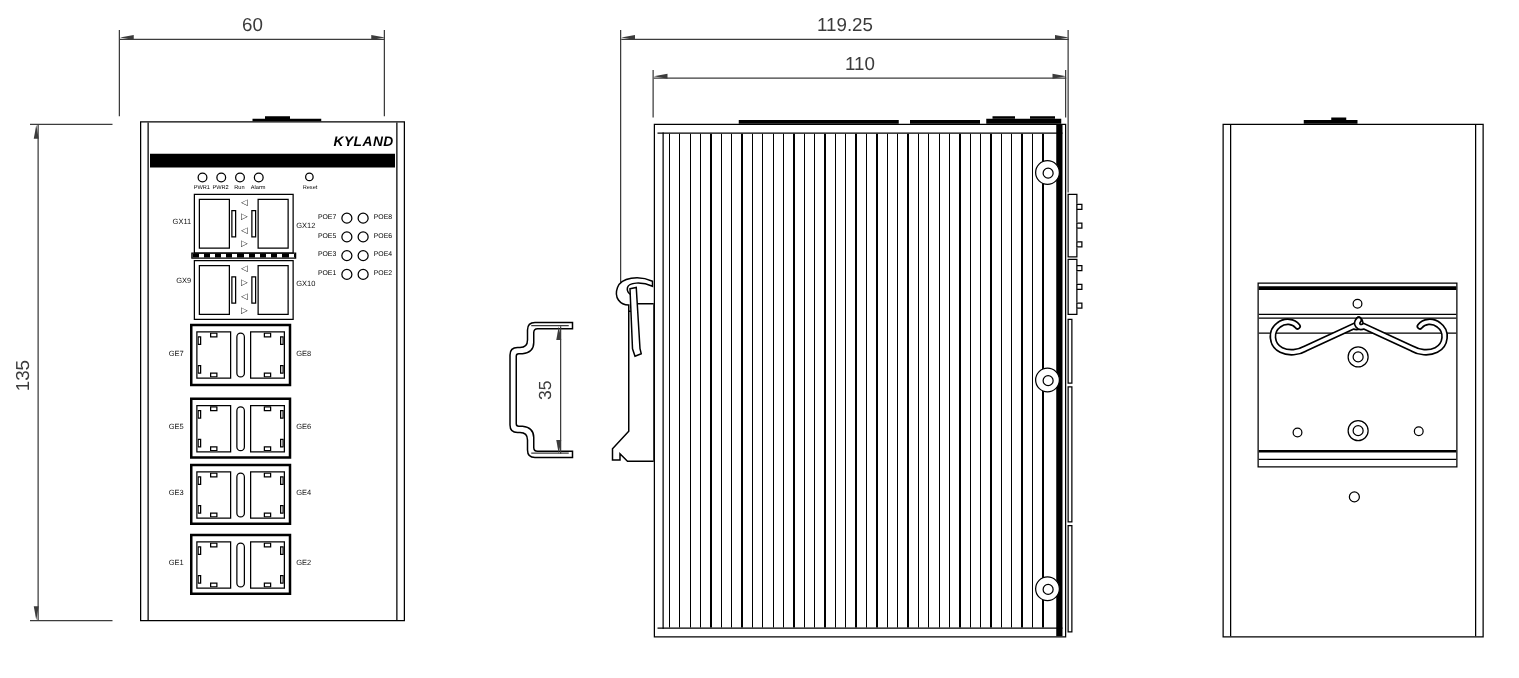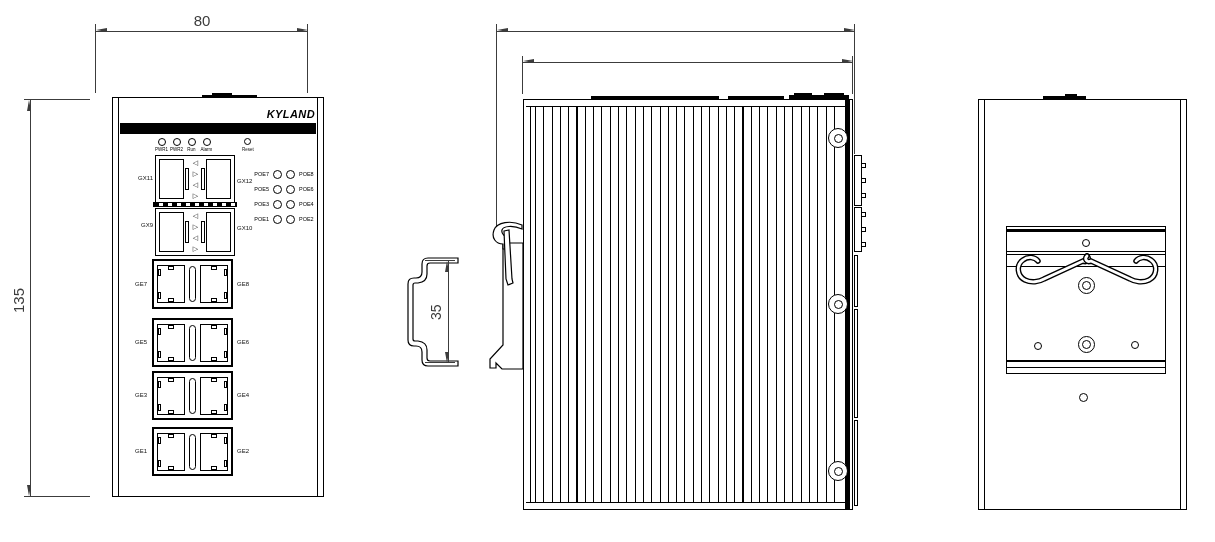--- a/index.html
+++ b/index.html
@@ -33,21 +33,21 @@
   .brand{position:absolute;right:8px;top:10px;font-size:11px;font-weight:bold;font-style:italic;letter-spacing:.4px;color:#000;}
 </style>
 </head>
 <body>
 
 <div id="canvas">
 
   <div class="dline" style="left:96px;top:31px;width:212px;height:1px;"></div>
   <div class="arrow a-left" style="left:96px;top:28px;"></div>
   <div class="arrow a-right" style="left:297px;top:28px;"></div>
-  <div class="dim-label" style="left:96px;top:13px;width:212px;">80</div>
+  <div class="dim-label" style="left:96px;top:13px;width:212px;">60</div>
   <div class="dline" style="left:95px;top:24px;width:1px;height:69px;"></div>
   <div class="dline" style="left:307px;top:24px;width:1px;height:69px;"></div>
 
   <div class="dline" style="left:30px;top:100px;width:1px;height:396px;"></div>
   <div class="arrow a-up" style="left:27px;top:100px;"></div>
   <div class="arrow a-down" style="left:27px;top:485px;"></div>
   <div class="dim-label-v" style="left:10px;top:268px;width:16px;height:64px;">135</div>
   <div class="dline" style="left:24px;top:99px;width:66px;height:1px;"></div>
   <div class="dline" style="left:24px;top:496px;width:66px;height:1px;"></div>
 
@@ -218,26 +218,28 @@
   <div class="dline" style="left:425px;top:260px;width:30px;height:1px;"></div>
   <div class="dline" style="left:425px;top:362px;width:30px;height:1px;"></div>
   <div class="dline" style="left:448px;top:261px;width:1px;height:102px;"></div>
   <div class="arrow a-up" style="left:445px;top:261px;"></div>
   <div class="arrow a-down" style="left:445px;top:352px;"></div>
   <div class="dim-label-v" style="left:428px;top:288px;width:16px;height:48px;font-size:14px;">35</div>
 
   <div class="dline" style="left:497px;top:31px;width:358px;height:1px;"></div>
   <div class="arrow a-left" style="left:497px;top:28px;"></div>
   <div class="arrow a-right" style="left:844px;top:28px;"></div>
+  <div class="dim-label" style="left:497px;top:13px;width:358px;">119.25</div>
   <div class="dline" style="left:496px;top:24px;width:1px;height:205px;"></div>
   <div class="dline" style="left:854px;top:24px;width:1px;height:130px;"></div>
 
   <div class="dline" style="left:523px;top:62px;width:330px;height:1px;"></div>
   <div class="arrow a-left" style="left:523px;top:59px;"></div>
   <div class="arrow a-right" style="left:842px;top:59px;"></div>
+  <div class="dim-label" style="left:523px;top:44px;width:330px;">110</div>
   <div class="dline" style="left:522px;top:56px;width:1px;height:38px;"></div>
   <div class="dline" style="left:852px;top:56px;width:1px;height:38px;"></div>
 
   <div class="abs" style="left:523px;top:99px;width:330px;height:411px;border:1.5px solid var(--obj);background:#fff;box-sizing:border-box;">
     <div class="fill" style="left:67px;top:-4px;width:128px;height:3px;"></div>
     <div class="fill" style="left:204px;top:-4px;width:56px;height:3px;"></div>
     <div class="fill" style="left:265px;top:-5px;width:60px;height:4px;"></div>
     <div class="fill" style="left:270px;top:-7px;width:18px;height:2px;"></div>
     <div class="fill" style="left:300px;top:-7px;width:20px;height:2px;"></div>
 

